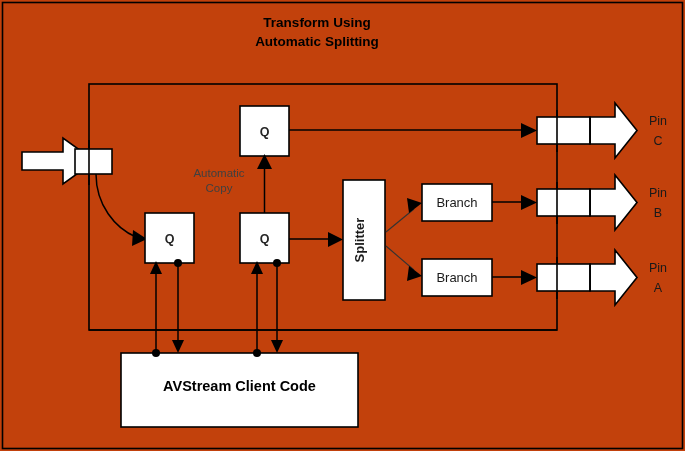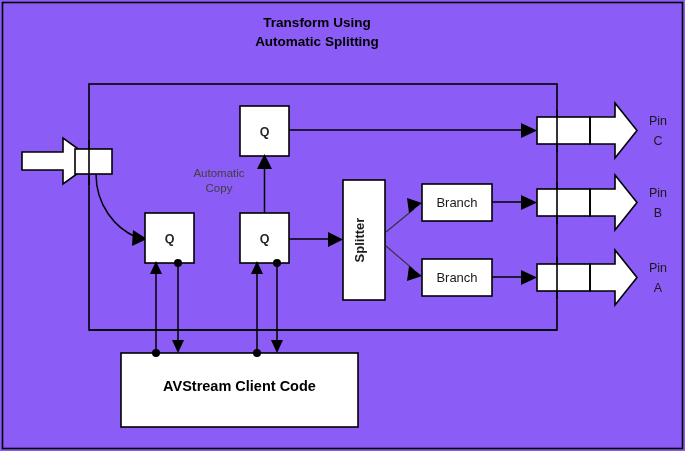--- a/index.html
+++ b/index.html
@@ -4,21 +4,21 @@
 <style>
   html, body {
     margin: 0;
     padding: 0;
     background: #ffffff;
   }
   #page {
     position: relative;
     width: 685px;
     height: 451px;
-    background: #8b5cf6;
+    background: #c2410c;
     font-family: "Liberation Sans", sans-serif;
     overflow: hidden;
   }
   #diagram {
     position: absolute;
     top: 0;
     left: 0;
     width: 685px;
     height: 451px;
   }

